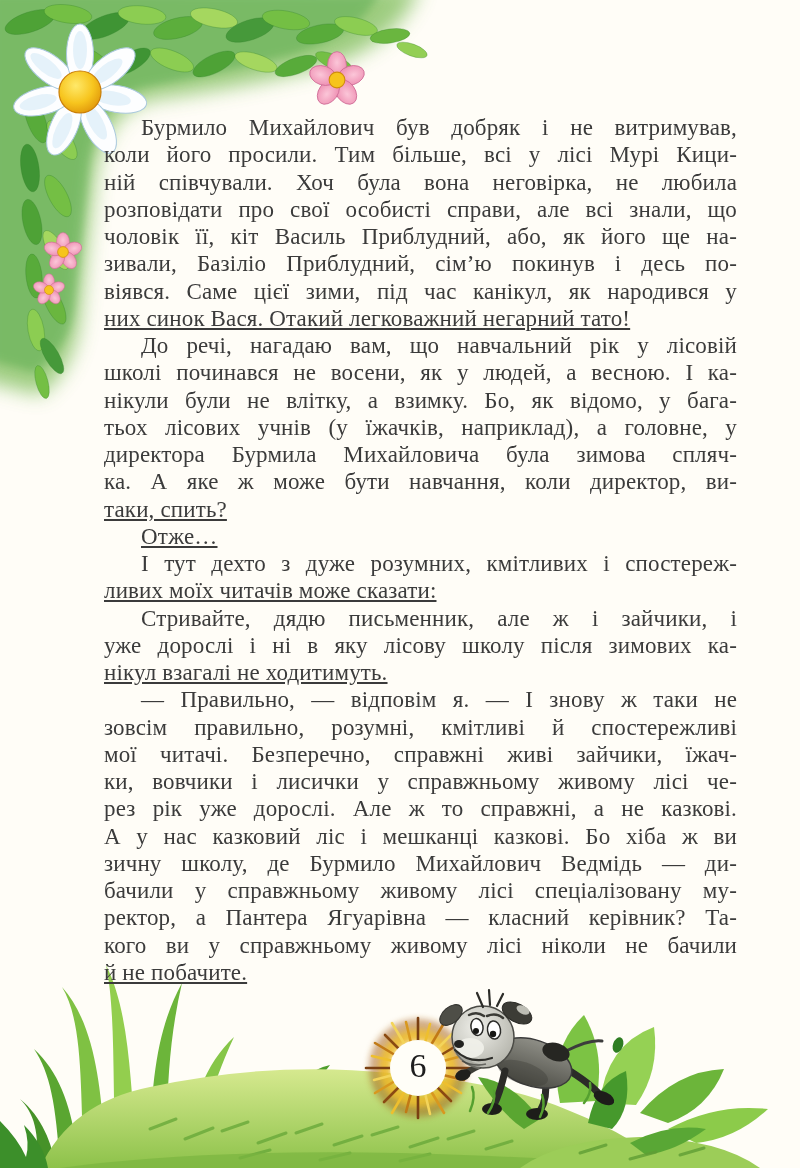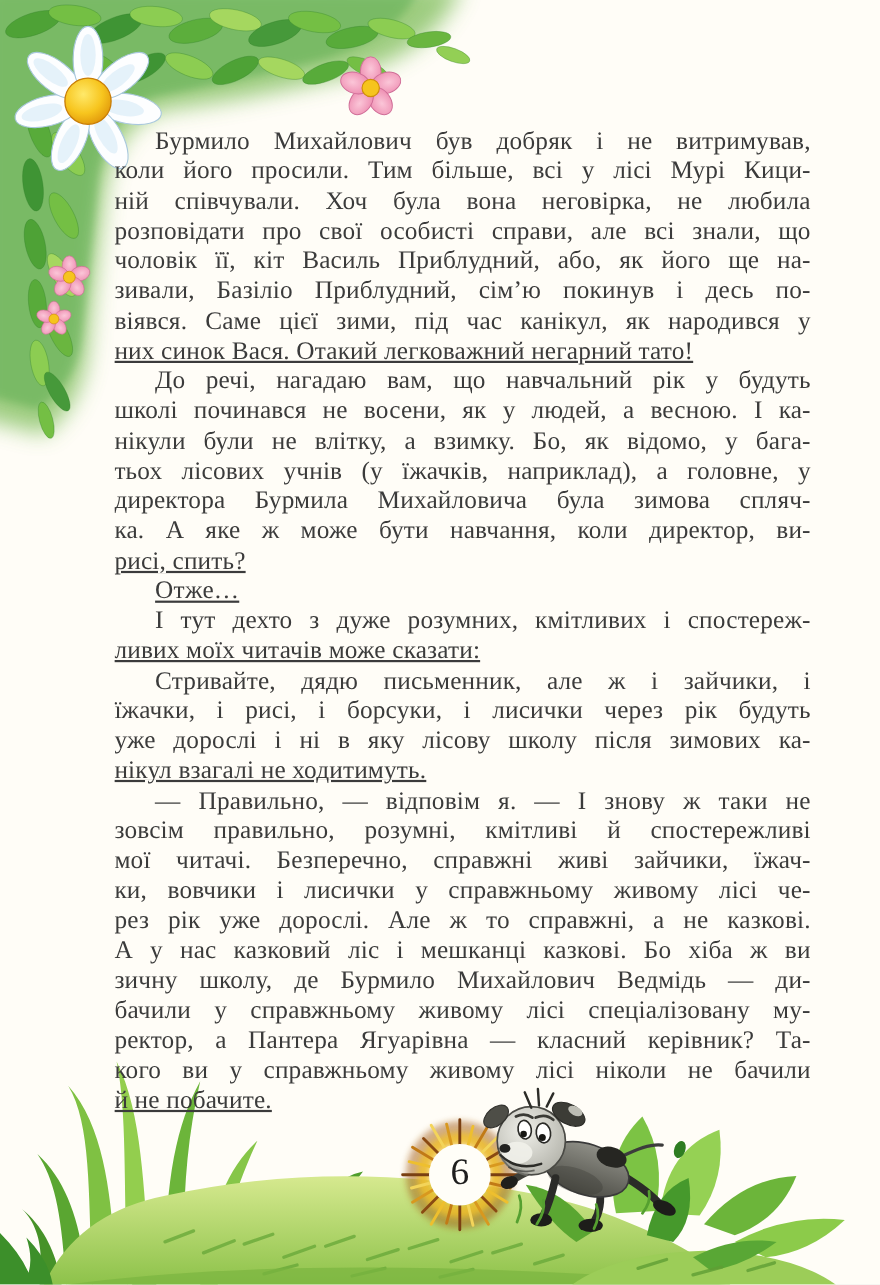--- a/index.html
+++ b/index.html
@@ -136,35 +136,34 @@
   <div class="text">
     <div class="ln ind">Бурмило Михайлович був добряк і не витримував,</div>
     <div class="ln">коли його просили. Тим більше, всі у лісі Мурі Кици-</div>
     <div class="ln">ній співчували. Хоч була вона неговірка, не любила</div>
     <div class="ln">розповідати про свої особисті справи, але всі знали, що</div>
     <div class="ln">чоловік її, кіт Василь Приблудний, або, як його ще на-</div>
     <div class="ln">зивали, Базіліо Приблудний, сім’ю покинув і десь по-</div>
     <div class="ln">віявся. Саме цієї зими, під час канікул, як народився у</div>
     <div class="ln last">них синок Вася. Отакий легковажний негарний тато!</div>
 
-    <div class="ln ind">До речі, нагадаю вам, що навчальний рік у будуть</div>
+    <div class="ln ind">До речі, нагадаю вам, що навчальний рік у лісовій</div>
     <div class="ln">школі починався не восени, як у людей, а весною. І ка-</div>
     <div class="ln">нікули були не влітку, а взимку. Бо, як відомо, у бага-</div>
     <div class="ln">тьох лісових учнів (у їжачків, наприклад), а головне, у</div>
     <div class="ln">директора Бурмила Михайловича була зимова спляч-</div>
     <div class="ln">ка. А яке ж може бути навчання, коли директор, ви-</div>
-    <div class="ln last">рисі, спить?</div>
+    <div class="ln last">таки, спить?</div>
 
     <div class="ln ind last">Отже…</div>
 
     <div class="ln ind">І тут дехто з дуже розумних, кмітливих і спостереж-</div>
     <div class="ln last">ливих моїх читачів може сказати:</div>
 
     <div class="ln ind">Стривайте, дядю письменник, але ж і зайчики, і</div>
-    <div class="ln">їжачки, і рисі, і борсуки, і лисички через рік будуть</div>
     <div class="ln">уже дорослі і ні в яку лісову школу після зимових ка-</div>
     <div class="ln last">нікул взагалі не ходитимуть.</div>
 
     <div class="ln ind">— Правильно, — відповім я. — І знову ж таки не</div>
     <div class="ln">зовсім правильно, розумні, кмітливі й спостережливі</div>
     <div class="ln">мої читачі. Безперечно, справжні живі зайчики, їжач-</div>
     <div class="ln">ки, вовчики і лисички у справжньому живому лісі че-</div>
     <div class="ln">рез рік уже дорослі. Але ж то справжні, а не казкові.</div>
     <div class="ln">А у нас казковий ліс і мешканці казкові. Бо хіба ж ви</div>
     <div class="ln">зичну школу, де Бурмило Михайлович Ведмідь — ди-</div>

